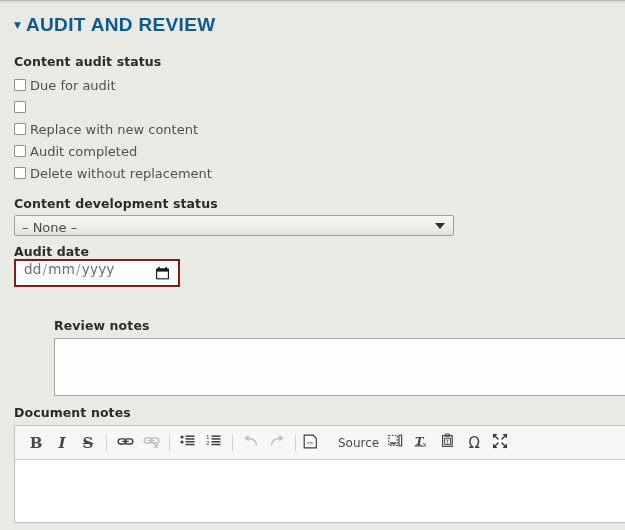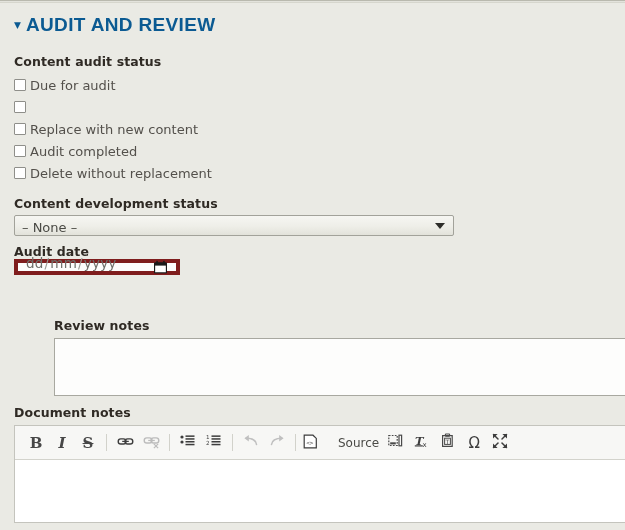--- a/index.html
+++ b/index.html
@@ -146,26 +146,26 @@
     position: absolute;
     left: 14px;
     top: 244px;
   }
   .date-field > .form-label {
     display: block;
   }
   .date-input {
     position: relative;
     width: 166px;
-    height: 16px;
-    box-sizing: border-box;
-    border: 4px solid #7f1d1d;
+    height: 28px;
+    box-sizing: border-box;
+    border: 2px solid #7f1d1d;
     background: #fdfdfc;
     display: flex;
-    align-items: flex-end;
+    align-items: flex-start;
     cursor: text;
   }
   .date-input .dv {
     padding-left: 8px;
     font-size: 13.5px;
     color: #6f6f6a;
     letter-spacing: 0.2px;
   }
   .date-input .dv .slash { color: #9a9a95; padding: 0 1px; }
   .cal-icon {

